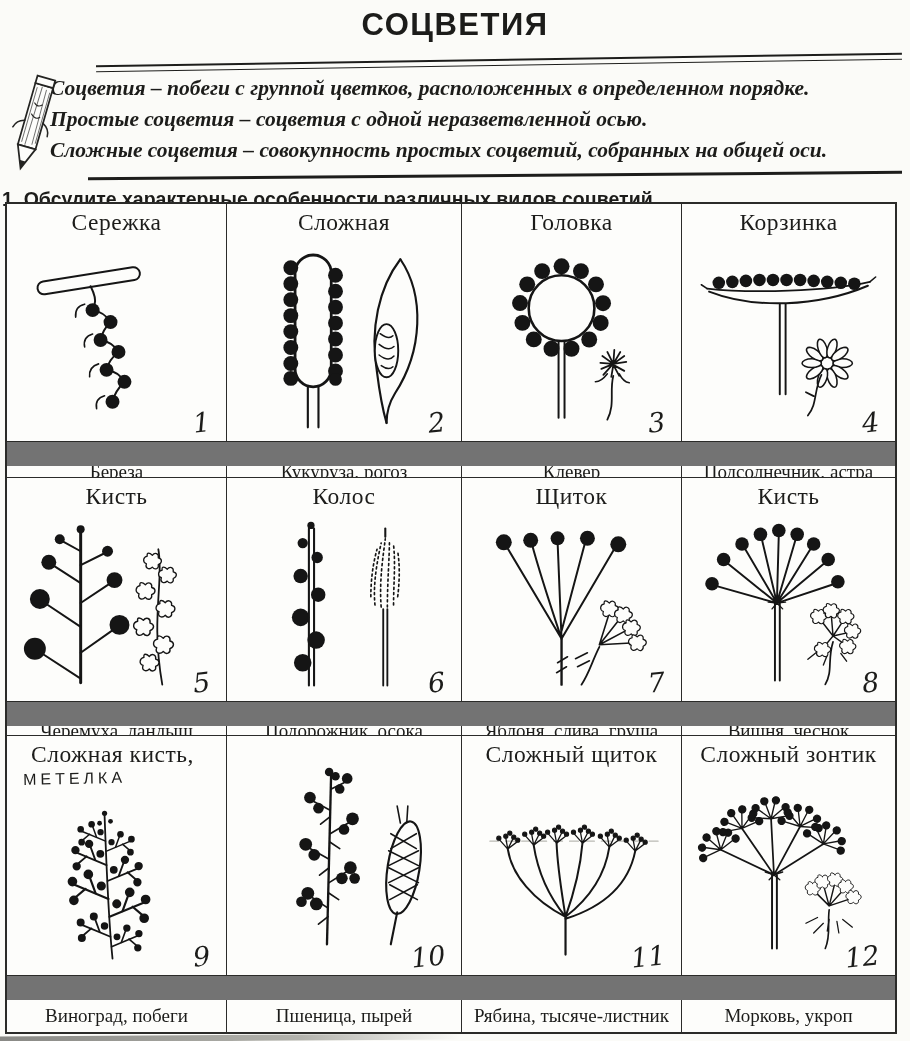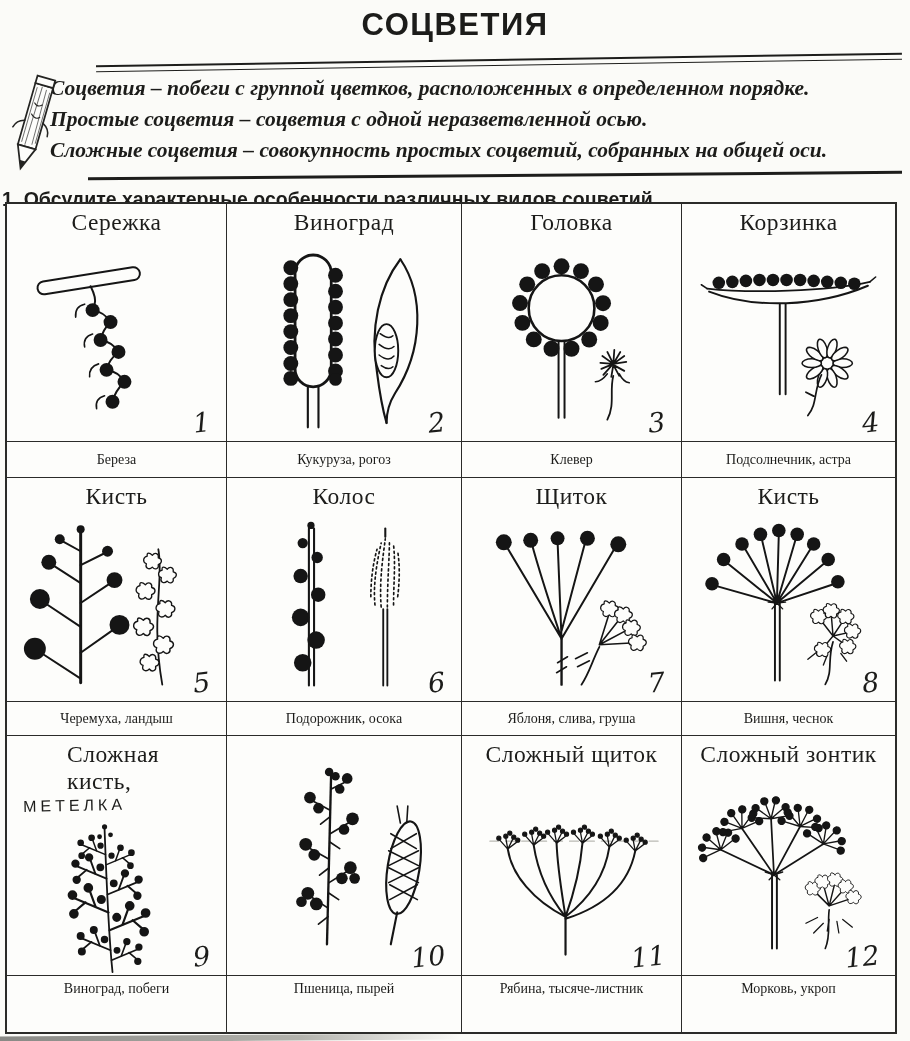--- a/index.html
+++ b/index.html
@@ -28,29 +28,29 @@
     display:grid;
     grid-template-columns:220px 235px 220px 1fr;
     grid-template-rows:238px 36px 224px 34px 240px 56px;
   }
   .cell { border-right:1.6px solid #2b2b29; border-bottom:1.6px solid #2b2b29;
           position:relative; overflow:hidden; background:#fdfdfb; }
   .cell:nth-child(4n) { border-right:none; }
   .cell:nth-child(n+21) { border-bottom:none; }
   .pic { display:flex; flex-direction:column; }
   .cellname { text-align:center; font-size:23.5px; letter-spacing:.5px; padding-top:5px; }
-  .pic9name { text-align:left; padding-left:16px;margin-left:44px; }
+  .pic9name { text-align:left; padding-left:24px; }
   .annot { font-family:"Liberation Sans", sans-serif; letter-spacing:4px;
            font-size:16px; padding:1px 0 0 16px; transform:rotate(-1.2deg); }
   .illus { flex:1 1 auto; min-height:0; width:100%;
            stroke-linecap:round; stroke-linejoin:round; }
   .num { position:absolute; right:16px; bottom:3px; font-style:italic;
          font-family:"DejaVu Serif", serif; font-size:27px; transform:rotate(-6deg); }
   .cap { display:flex; align-items:center; justify-content:center;
-         font-size:14px; text-align:center; }
+         font-size:19px; text-align:center;margin-top:24px; }
   .cap3 { align-items:flex-start; padding-top:4px; line-height:1.25; }
   .smudge { position:absolute; bottom:0; left:0; width:460px; height:6px; opacity:.75;
             background:linear-gradient(to right,#63635f,#9a9a93 65%,rgba(160,160,150,0)); 
             transform:rotate(-0.35deg); }
 </style>
 </head>
 <body>
 
 <svg width="0" height="0" style="position:absolute">
   <defs>
@@ -128,21 +128,21 @@
         <circle cx="112" cy="106" r="7"></circle>
           <circle cx="100" cy="124" r="7"></circle>
           <circle cx="118" cy="136" r="7"></circle>
         <circle cx="106" cy="156" r="7"></circle>
       </g>
     </svg>
     <div class="num">1</div>
   </div>
 
   <div class="cell pic">
-    <div class="cellname">Виноград</div>
+    <div class="cellname">Сложная</div>
     <svg class="illus" viewBox="0 0 220 185">
       <g stroke="#151515" fill="none">
         <rect x="64" y="14" width="34" height="124" rx="17" fill="#fdfdfb" stroke-width="2.6"></rect>
         <path d="M76,138 V176 M86,138 V176" stroke-width="2"></path>
         <path d="M163,18 C186,52 184,104 158,144 C153,152 150,160 150,172" stroke-width="2"></path>
         <path d="M163,18 C143,44 134,84 141,124 C143,140 146,158 150,172" stroke-width="2"></path>
         <ellipse cx="150" cy="104" rx="11" ry="25" fill="#fdfdfb" stroke-width="1.8"></ellipse>
         <path d="M144,88 q8,6 12,2 M143,98 q9,7 14,2 M143,108 q9,7 14,1 M145,118 q7,5 11,1" stroke-width="1.4"></path>
       </g>
       <g fill="#151515">

